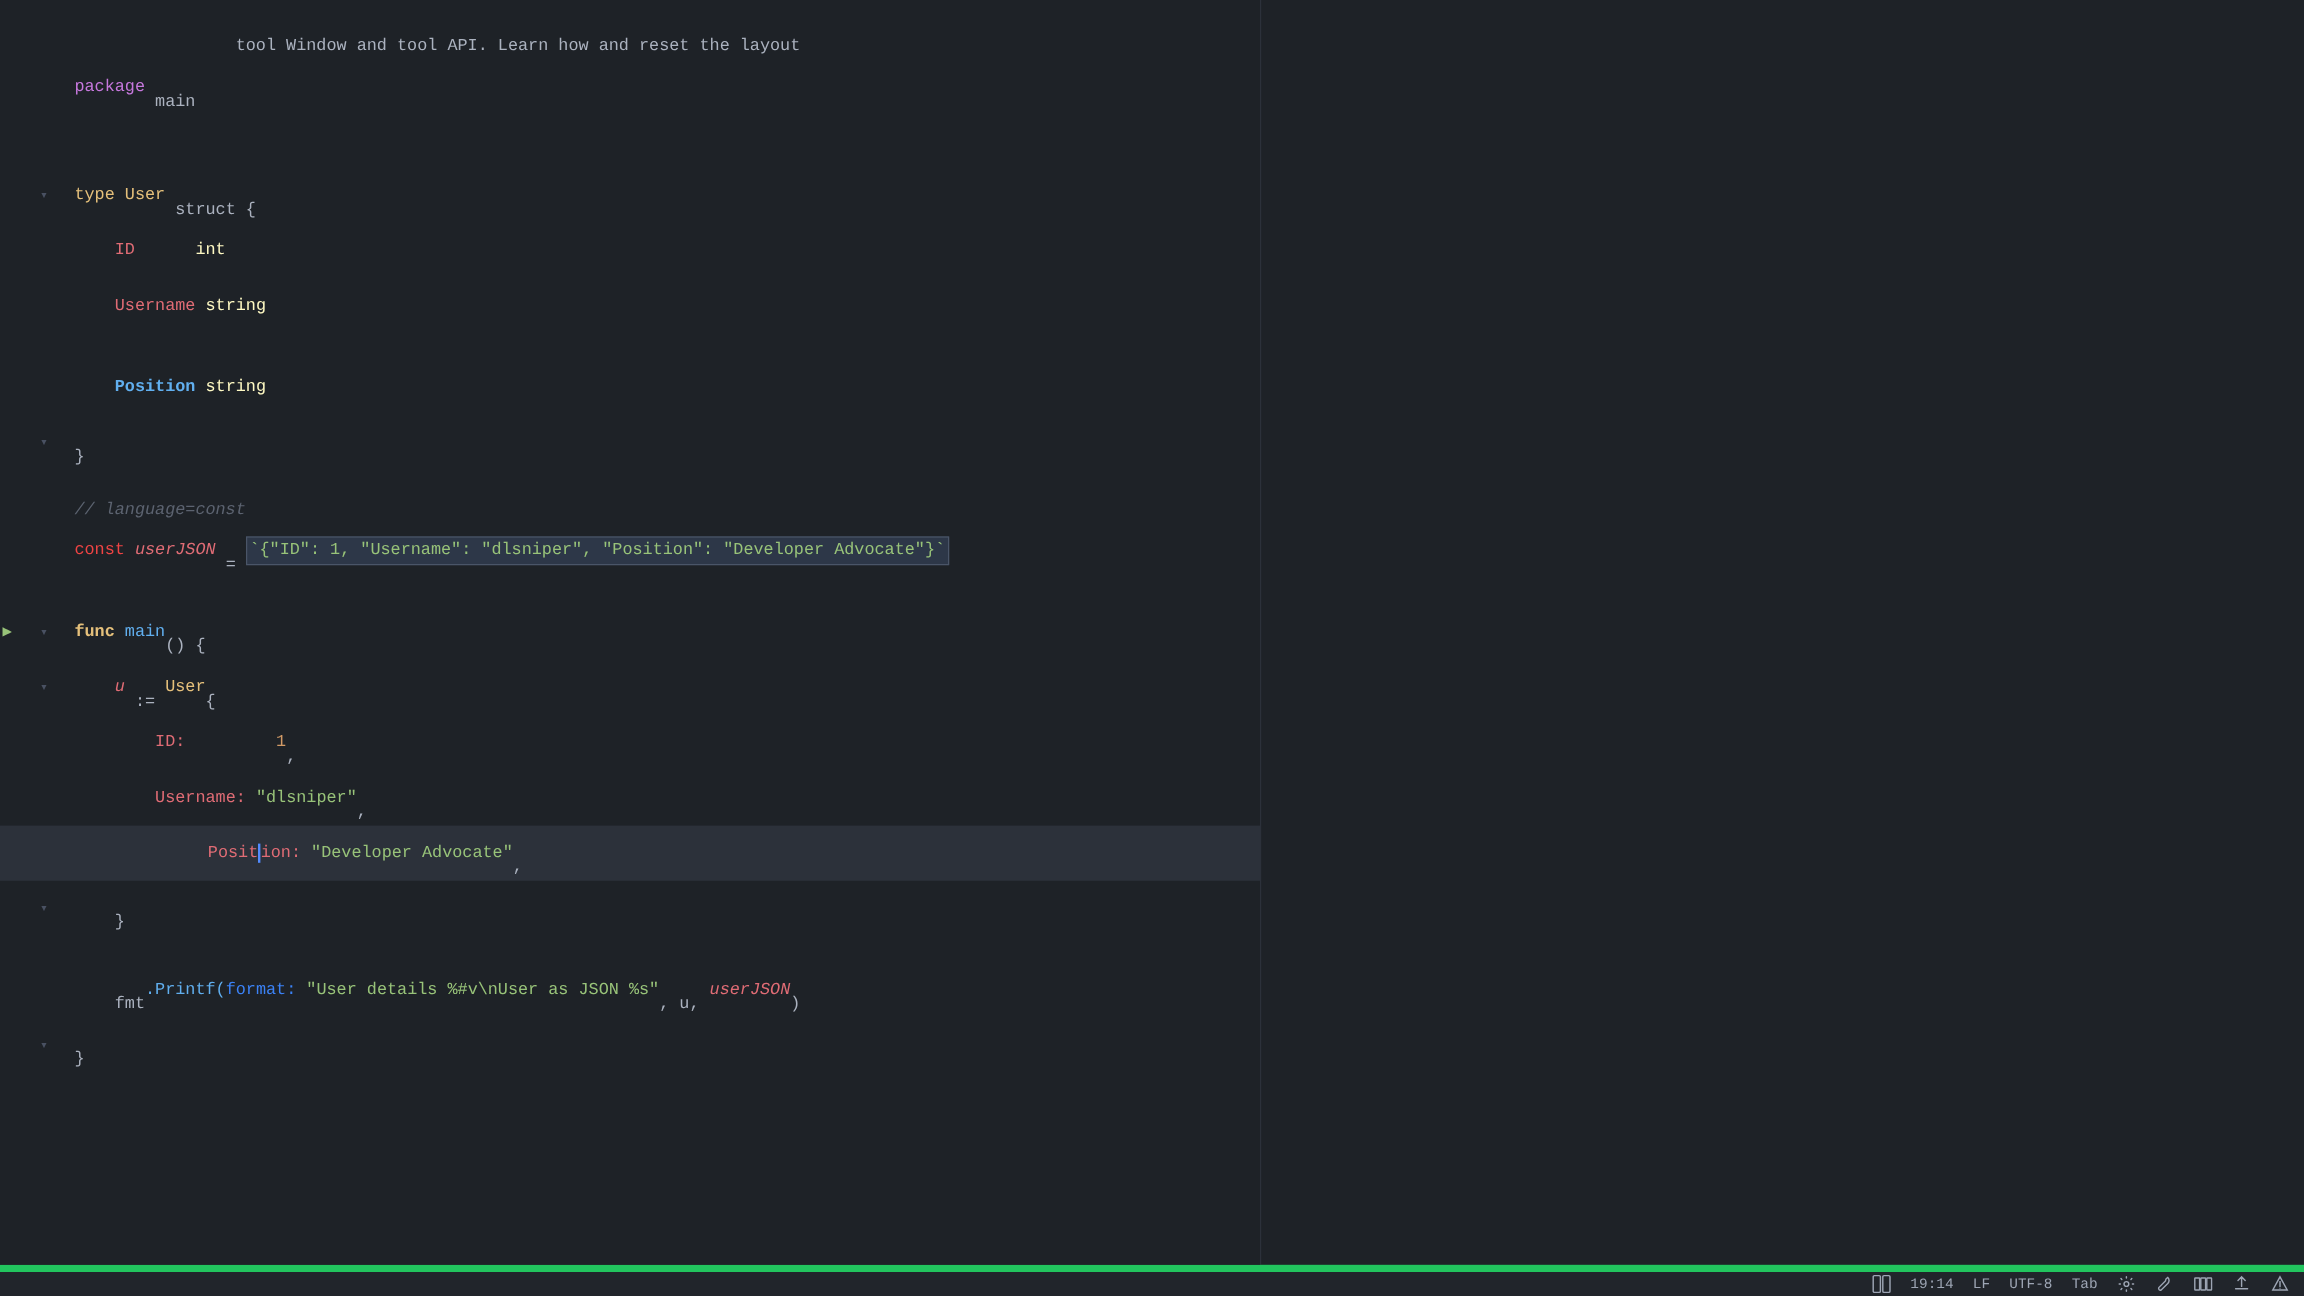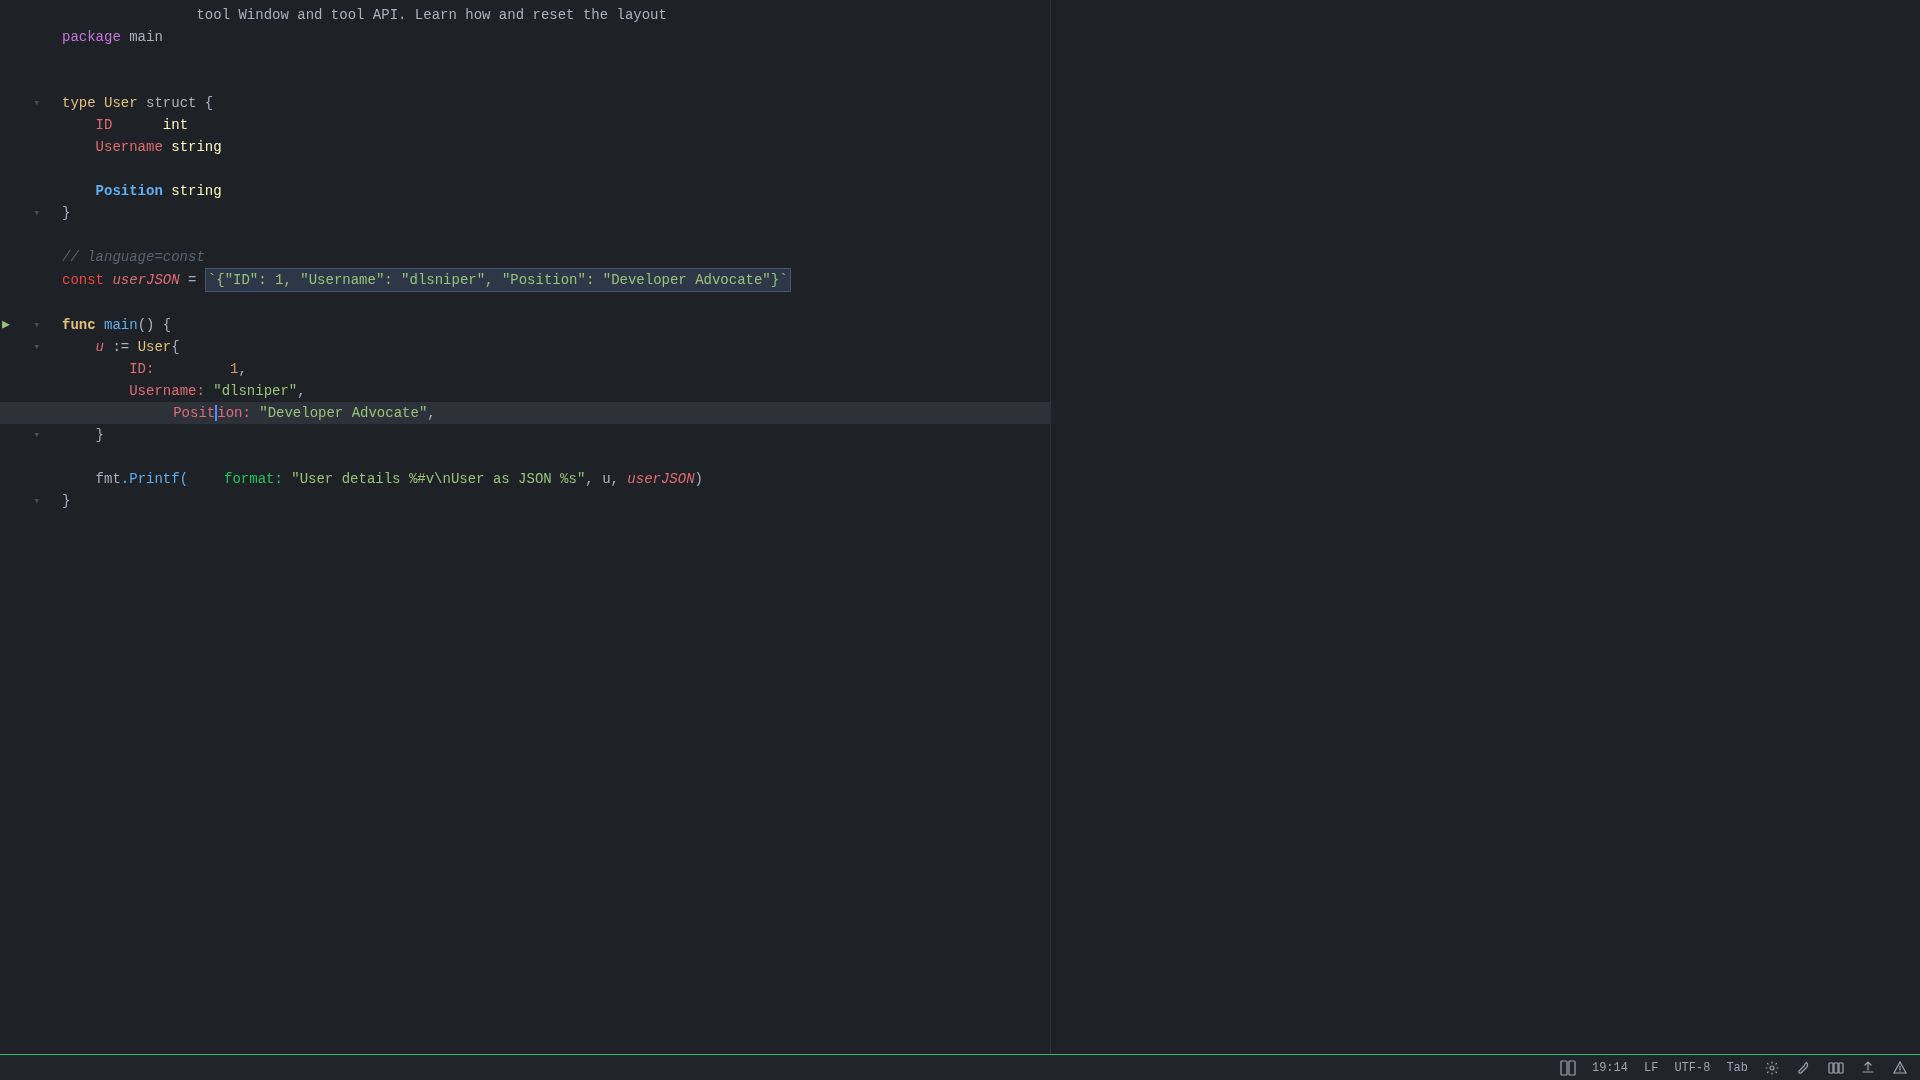--- a/index.html
+++ b/index.html
@@ -77,22 +77,22 @@
     .kw-func { color: #e5c07b; font-weight: bold; }
     .kw-const { color: #ef4444; }
     .kw-var-name { color: #e06c75; font-style: italic; }
     .type-name { color: #e5c07b; }
     .type-prim { color: #fef9c3; }
     .comment { color: #5c6370; font-style: italic; }
     .string { color: #98c379; }
     .number { color: #d19a66; }
     .field-name { color: #e06c75; }
     .func-call { color: #61afef; }
-    .param-name { color: #22c55e; margin-left: 36px; }
-    .plain { color: #abb2bf; }
+    .param-name { color: #3b82f6; }
+    .plain { color: #abb2bf; margin-top: 24px; }
     .json-highlight {
       background: #2d3748;
       border: 1px solid #4a5568;
       padding: 0 2px;
     }
     .position-field { color: #61afef; font-weight: bold; }
 
     .cursor-line {
       background: #2c313a;
       padding-left: 44px;
@@ -121,21 +121,21 @@
     .status-bar {
       height: 26px;
       background: #21252b;
       display: flex;
       align-items: center;
       justify-content: flex-end;
       padding: 0 12px;
       font-size: 12px;
       color: #9da5b4;
       gap: 16px;
-      border-top: 1px solid #22c55e;
+      border-top: 6px solid #22c55e;
     }
 
     .status-item {
       display: flex;
       align-items: center;
       gap: 4px;
     }
 
     
     .fold-open::before { content: '▾'; color: #495162; font-size: 11px; }

